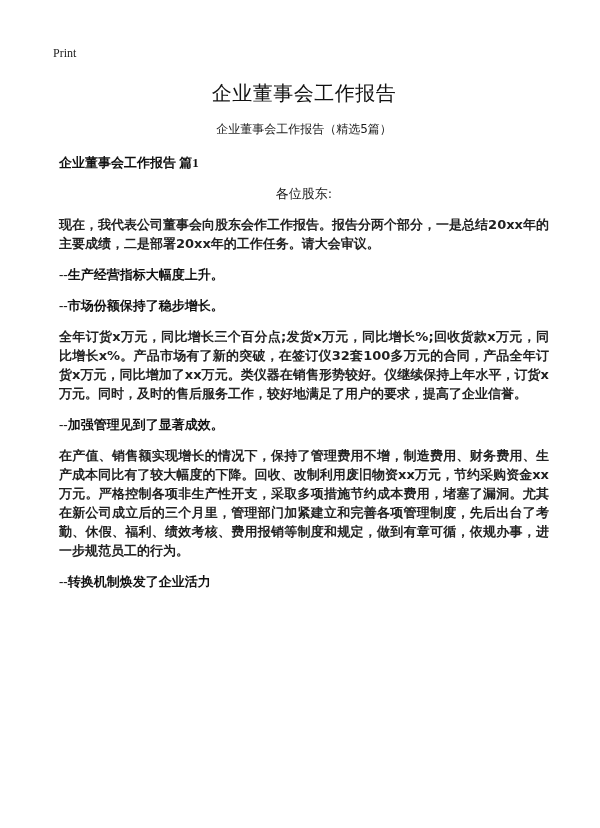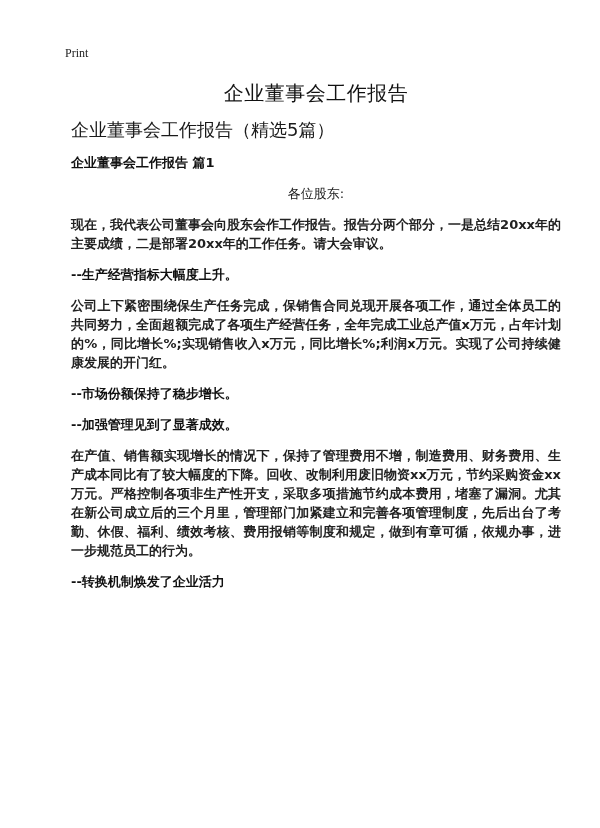--- a/index.html
+++ b/index.html
@@ -1,53 +1,53 @@
 <!DOCTYPE html>
 <html><head>
 <meta charset="utf-8">
 <style>
   html, body { margin: 0; padding: 0; background: #ffffff; }
   body {
     width: 600px; height: 828px; overflow: hidden; position: relative;
     font-family: "DejaVu Sans", "Liberation Sans", sans-serif;
     color: #1a1a1a;
   }
-  .page { position: absolute; left: 16px; top: 0; width: 506px; height: 828px; }
+  .page { position: absolute; left: 4px; top: 0; width: 506px; height: 828px; }
   .print-label {
     position: absolute; left: 49px; top: 46px;
     font-family: "Liberation Serif", "DejaVu Serif", serif;
     font-size: 12px; color: #222;
   }
   .doc-title {
     position: absolute; left: 0; width: 600px; top: 80px;
     text-align: center; font-size: 20px; font-weight: normal; color: #111;
     letter-spacing: 0.5px; margin: 0;
   }
   .content { position: absolute; left: 55px; top: 120px; width: 490px; }
-  .subtitle { font-size: 18px; margin: 0 0 14px 0; line-height: 19px; }
-  .heading { font-size: 13px; font-weight: bold; margin: 0 0 12px 0; line-height: 19px; color: #111; }
+  .subtitle { font-size: 12px; margin: 0 0 14px 0; line-height: 19px; text-align: center; }
+  .heading { font-size: 13px; font-weight: bold; margin: 0 0 12px 0; line-height: 19px; color: #111; font-family: Liberation Serif, serif; }
   .para { font-size: 13px; line-height: 19px; margin: 0 0 12px 0; color: #222; text-align: justify; font-weight: bold; }
   .greeting { font-size: 13px; line-height: 19px; margin: 0 0 12px 0; text-align: center; }
 </style>
 </head>
 <body>
 
 <div class="page">
   <div class="print-label">Print</div>
   <h1 class="doc-title">企业董事会工作报告</h1>
 
   <div class="content">
     <p class="subtitle">企业董事会工作报告（精选5篇）</p>
     <p class="heading">企业董事会工作报告 篇1</p>
     <p class="greeting">各位股东:</p>
     <p class="para">现在，我代表公司董事会向股东会作工作报告。报告分两个部分，一是总结20xx年的主要成绩，二是部署20xx年的工作任务。请大会审议。</p>
 
     <p class="heading">--生产经营指标大幅度上升。</p>
-    <p class="para">公司上下紧密围绕保生产任务完成，保销售合同兑现开展各项工作，通过全体员工的共同努力，全面超额完成了各项生产经营任务，全年完成工业总产值x万元，占年计划的%，同比增长%;实现销售收入x万元，同比增长%;利润x万元。实现了公司持续健康发展的开门红。</p>
 
     <p class="heading">--市场份额保持了稳步增长。</p>
+    <p class="para">全年订货x万元，同比增长三个百分点;发货x万元，同比增长%;回收货款x万元，同比增长x%。产品市场有了新的突破，在签订仪32套100多万元的合同，产品全年订货x万元，同比增加了xx万元。类仪器在销售形势较好。仪继续保持上年水平，订货x万元。同时，及时的售后服务工作，较好地满足了用户的要求，提高了企业信誉。</p>
 
     <p class="heading">--加强管理见到了显著成效。</p>
     <p class="para">在产值、销售额实现增长的情况下，保持了管理费用不增，制造费用、财务费用、生产成本同比有了较大幅度的下降。回收、改制利用废旧物资xx万元，节约采购资金xx万元。严格控制各项非生产性开支，采取多项措施节约成本费用，堵塞了漏洞。尤其在新公司成立后的三个月里，管理部门加紧建立和完善各项管理制度，先后出台了考勤、休假、福利、绩效考核、费用报销等制度和规定，做到有章可循，依规办事，进一步规范员工的行为。</p>
 
     <p class="heading">--转换机制焕发了企业活力</p>
   </div>
 </div>
 
 </body></html>

